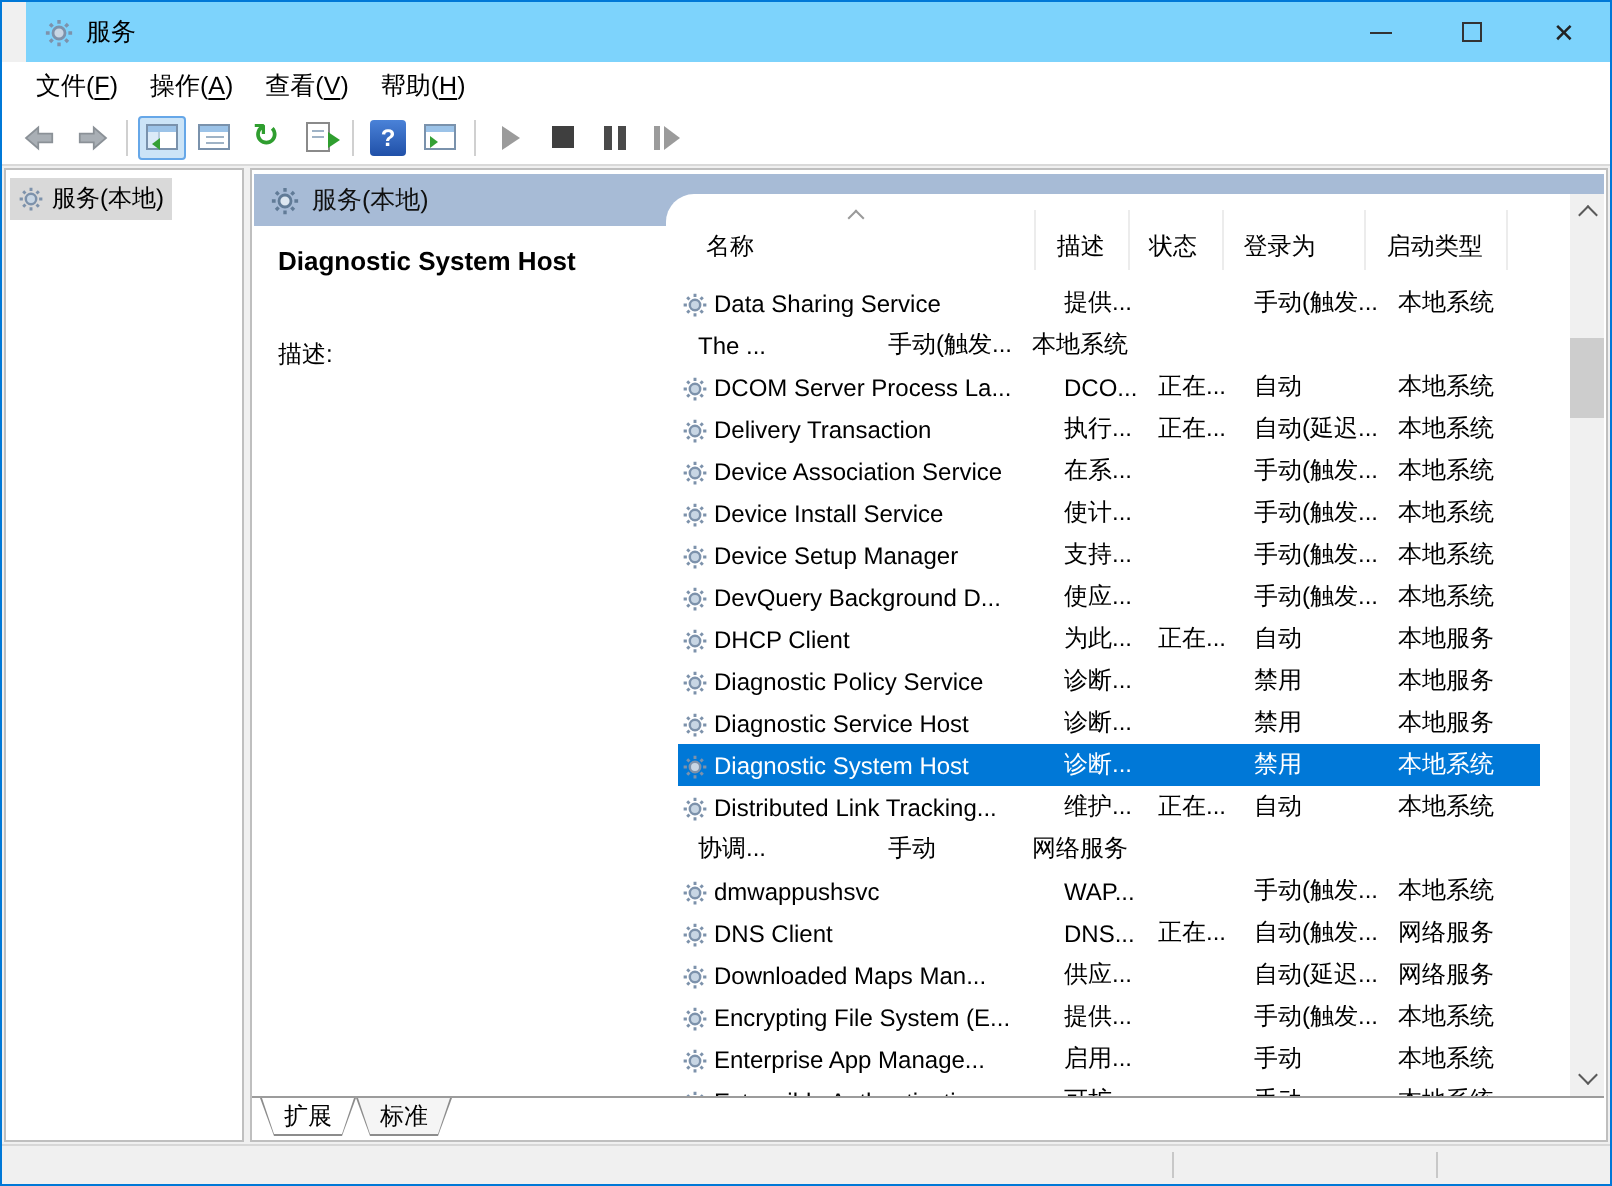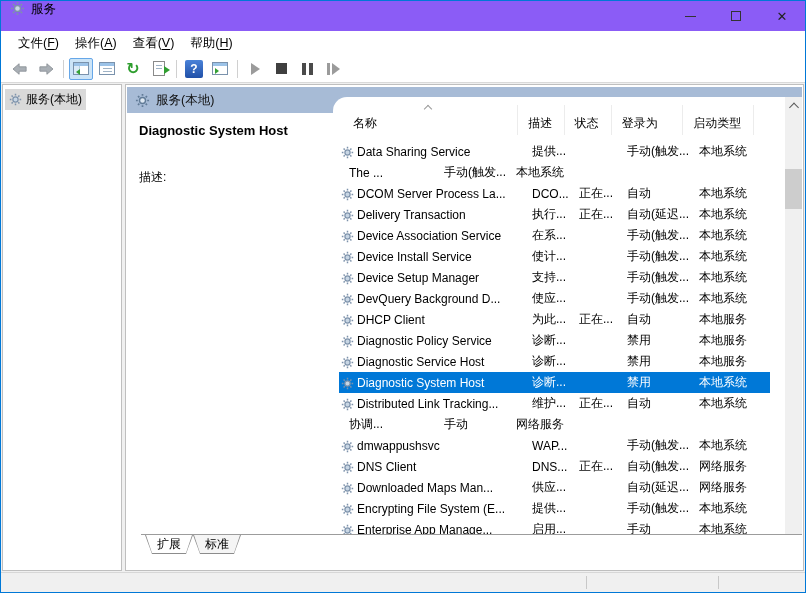--- a/index.html
+++ b/index.html
@@ -2,21 +2,21 @@
 <html><head>
 <meta charset="utf-8">
 <style>
   * { margin:0; padding:0; box-sizing:border-box; }
   html,body { width:806px; height:593px; }
   body { font-family:"Liberation Sans","DejaVu Sans",sans-serif; font-size:12px; color:#000; }
 
   .window { position:relative; width:806px; height:593px; border:1px solid #0078d7; background:#f0f0f0; overflow:hidden; }
 
   
-  .titlebar { position:absolute; top:0; left:0; right:0; height:30px; background:#8b5cf6; display:flex; }
+  .titlebar { position:absolute; top:0; left:12px; right:0; height:30px; background:#7dd3fc; display:flex; align-items:center; }
   .titlebar .app-icon { margin:0 6px 0 9px; display:flex; }
   .titlebar .title { font-size:12.5px; }
   .win-controls { position:absolute; right:0; top:0; height:30px; display:flex; }
   .win-btn { width:46px; height:30px; display:flex; align-items:center; justify-content:center; font-size:13px; color:#222; }
   .win-btn .min-glyph { display:block; width:11px; height:1px; background:#333; }
   .win-btn .max-glyph { display:block; width:10px; height:10px; border:1px solid #333; }
   .win-btn .close-glyph { font-size:13px; line-height:1; }
 
   
   .menubar { position:absolute; top:30px; left:0; right:0; height:24px; background:#fff; display:flex; align-items:center; padding-left:9px; }
@@ -82,21 +82,21 @@
   .cell { padding-left:10px; overflow:hidden; white-space:nowrap; }
   .cell.c-name { padding-left:0; display:flex; align-items:flex-end; gap:3px; }
   .cell.c-name .gear { margin-left:2px; flex:0 0 auto; }
 
   .vscroll { position:absolute; top:0; right:0; bottom:0; width:17px; background:#f0f0f0; }
   .vscroll .arr { position:absolute; left:50%; width:7px; height:7px; border-top:1px solid #5a5a5a; border-left:1px solid #5a5a5a; }
   .vscroll .arr.up { top:7px; transform:translateX(-50%) rotate(45deg); }
   .vscroll .arr.down { bottom:7px; transform:translateX(-50%) rotate(225deg); }
   .vscroll .thumb { position:absolute; left:0; right:0; top:72px; height:40px; background:#cdcdcd; }
 
-  .tab-strip { position:absolute; left:15px; right:1px; bottom:0; height:36px; background:#fff; border-top:1px solid #9c9c9c; display:flex; padding-left:4px;font-family:Liberation Mono, monospace; }
+  .tab-strip { position:absolute; left:0; right:1px; bottom:0; height:22px; background:#fff; border-top:1px solid #9c9c9c; display:flex; padding-left:4px;font-family:Liberation Mono, monospace; }
   .tab { position:relative; height:19px; min-width:44px; padding:0 12px; display:flex; align-items:center; justify-content:center; }
   .tab::before { content:""; position:absolute; inset:0; background:#8c8c8c; clip-path:polygon(0 0,100% 0,calc(100% - 7px) 100%,7px 100%); }
   .tab::after { content:""; position:absolute; inset:0 1px 1px 1px; background:#fff; clip-path:polygon(0 0,100% 0,calc(100% - 6px) 100%,6px 100%); }
   .tab.inactive::after { background:#f5f5f5; }
   .tab .tab-label { position:relative; z-index:1; font-size:12px; }
 
   .statusbar { position:absolute; left:0; right:0; bottom:0; height:20px; background:#f0f0f0; border-top:1px solid #d7d7d7; }
   .sb-sep { position:absolute; top:3px; bottom:3px; width:1px; background:#c8c8c8; }
 </style>
 </head>

